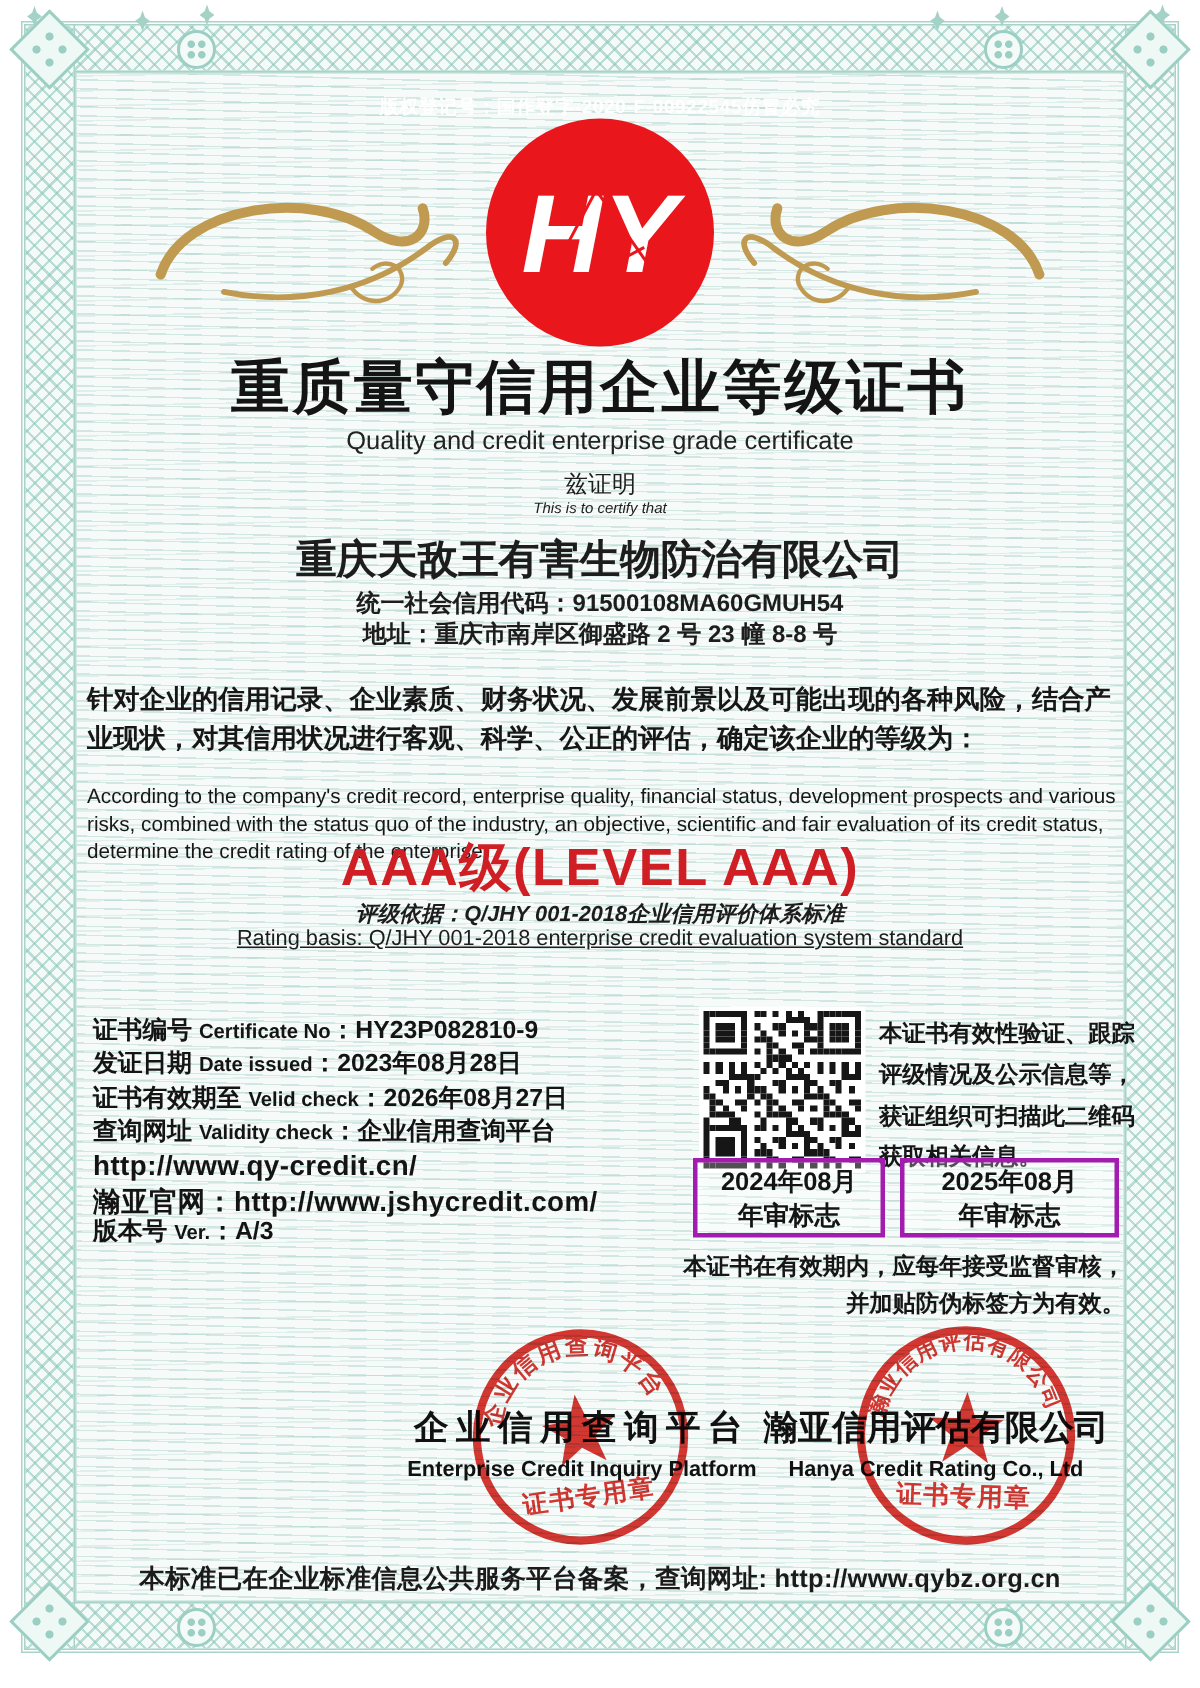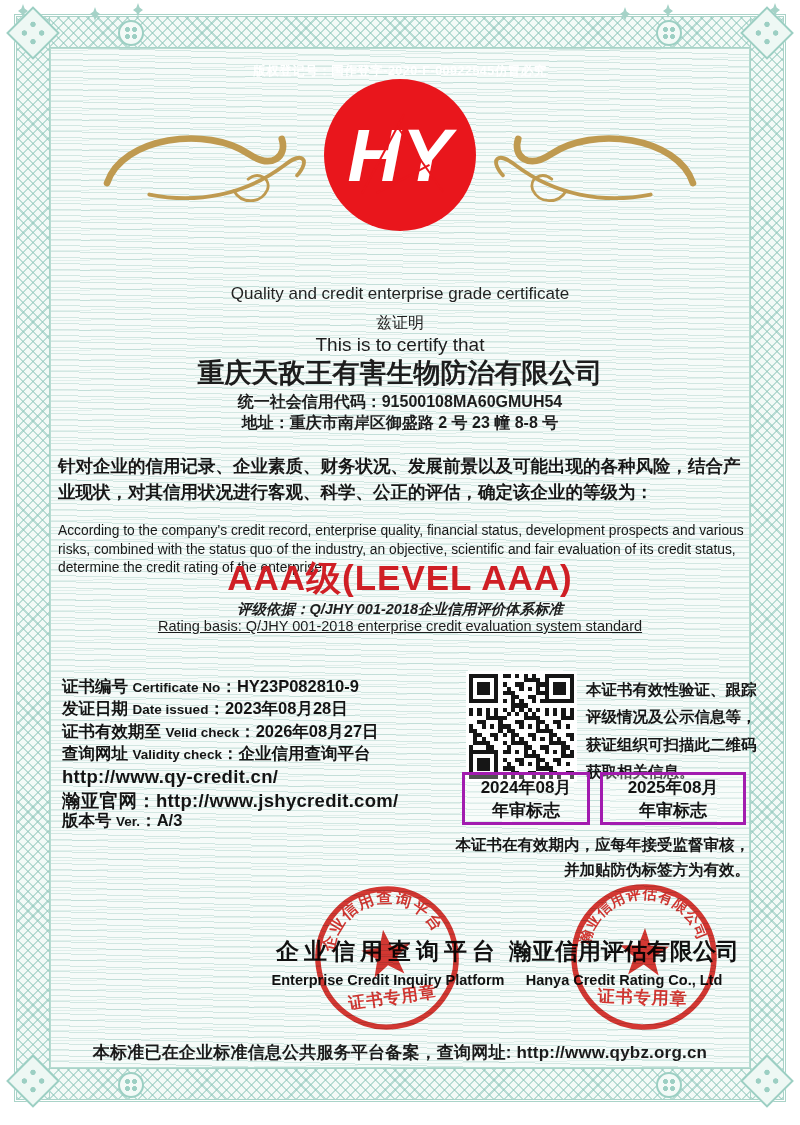--- a/index.html
+++ b/index.html
@@ -48,21 +48,21 @@
   .crack.c1 { width:2px; height:90px; left:58px; top:30px; transform:rotate(28deg); }
   .crack.c2 { width:2px; height:80px; left:95px; top:40px; transform:rotate(-35deg); }
   .crack.c3 { width:2px; height:60px; left:78px; top:70px; transform:rotate(62deg); }
   .flourish { position:absolute; top:112px; width:236px; height:96px; }
   .flourish.fl { left:87px; }
   .flourish.fr { left:477px; transform:scaleX(-1); }
 
   .title       { top:231px; font-size:39px; font-weight:700; letter-spacing:2px; color:#141414; }
   .subtitle    { top:284px; font-size:17px; color:#232323; }
   .certify-cn  { top:313px; font-size:16px; }
-  .certify-en  { top:334px; font-size:19px; }
+  .certify-en  { top:334px; font-size:10px;font-style:italic; }
   .company     { top:355px; font-size:27px; font-weight:800; }
   .uscc        { top:392px; font-size:16px; font-weight:700; }
   .address     { top:413px; font-size:16px; font-weight:700; }
 
   .para { position:absolute; left:58px; top:453px; width:688px; text-align:left; color:#171717; }
   .para .cn { font-size:17.5px; font-weight:700; line-height:26px; }
   .para .en { font-size:13.8px; line-height:18.6px; margin-top:17px; font-weight:500; }
 
   .grade    { top:555px; font-size:35px; font-weight:800; letter-spacing:1px; }
   .basis-cn { top:600px; font-size:14.5px; font-weight:700;font-style:italic; }
@@ -147,20 +147,21 @@
       <path d="M150,82 C158,96 178,96 185,81 C189,70 176,61 165,70" stroke-width="3"></path>
     </g>
   </svg>
   <div class="logo">
     <span>HY</span>
     <i class="crack c1"></i>
     <i class="crack c2"></i>
     <i class="crack c3"></i>
   </div>
 
+  <div class="t title">重质量守信用企业等级证书</div>
   <div class="t subtitle">Quality and credit enterprise grade certificate</div>
   <div class="t certify-cn">兹证明</div>
   <div class="t certify-en">This is to certify that</div>
   <div class="t company">重庆天敌王有害生物防治有限公司</div>
   <div class="t uscc">统一社会信用代码：91500108MA60GMUH54</div>
   <div class="t address">地址：重庆市南岸区御盛路 2 号 23 幢 8-8 号</div>
 
   <div class="para">
     <div class="cn">针对企业的信用记录、企业素质、财务状况、发展前景以及可能出现的各种风险，结合产业现状，对其信用状况进行客观、科学、公正的评估，确定该企业的等级为：</div>
     <div class="en">According to the company's credit record, enterprise quality, financial status, development prospects and various risks, combined with the status quo of the industry, an objective, scientific and fair evaluation of its credit status, determine the credit rating of the enterprise:</div>

